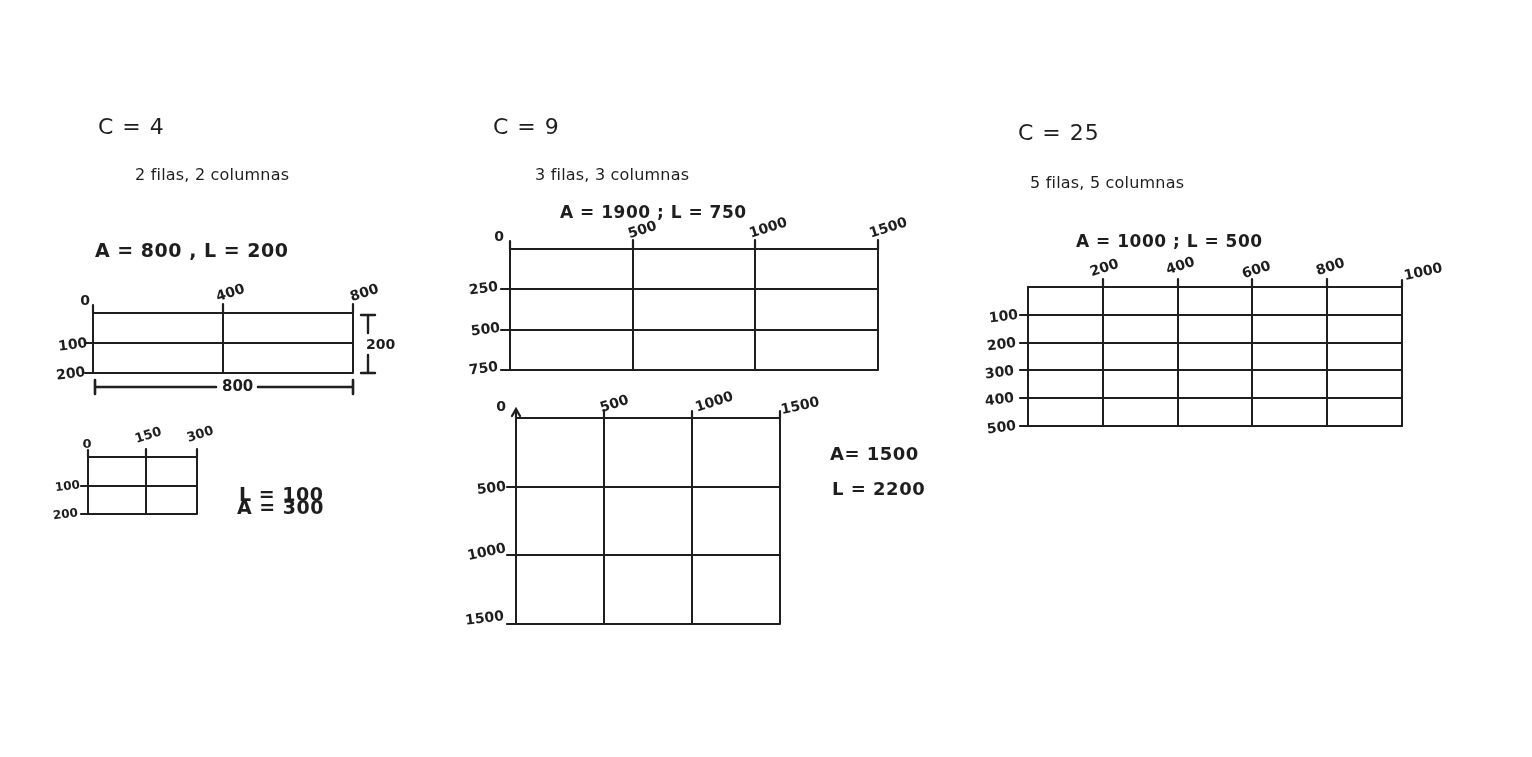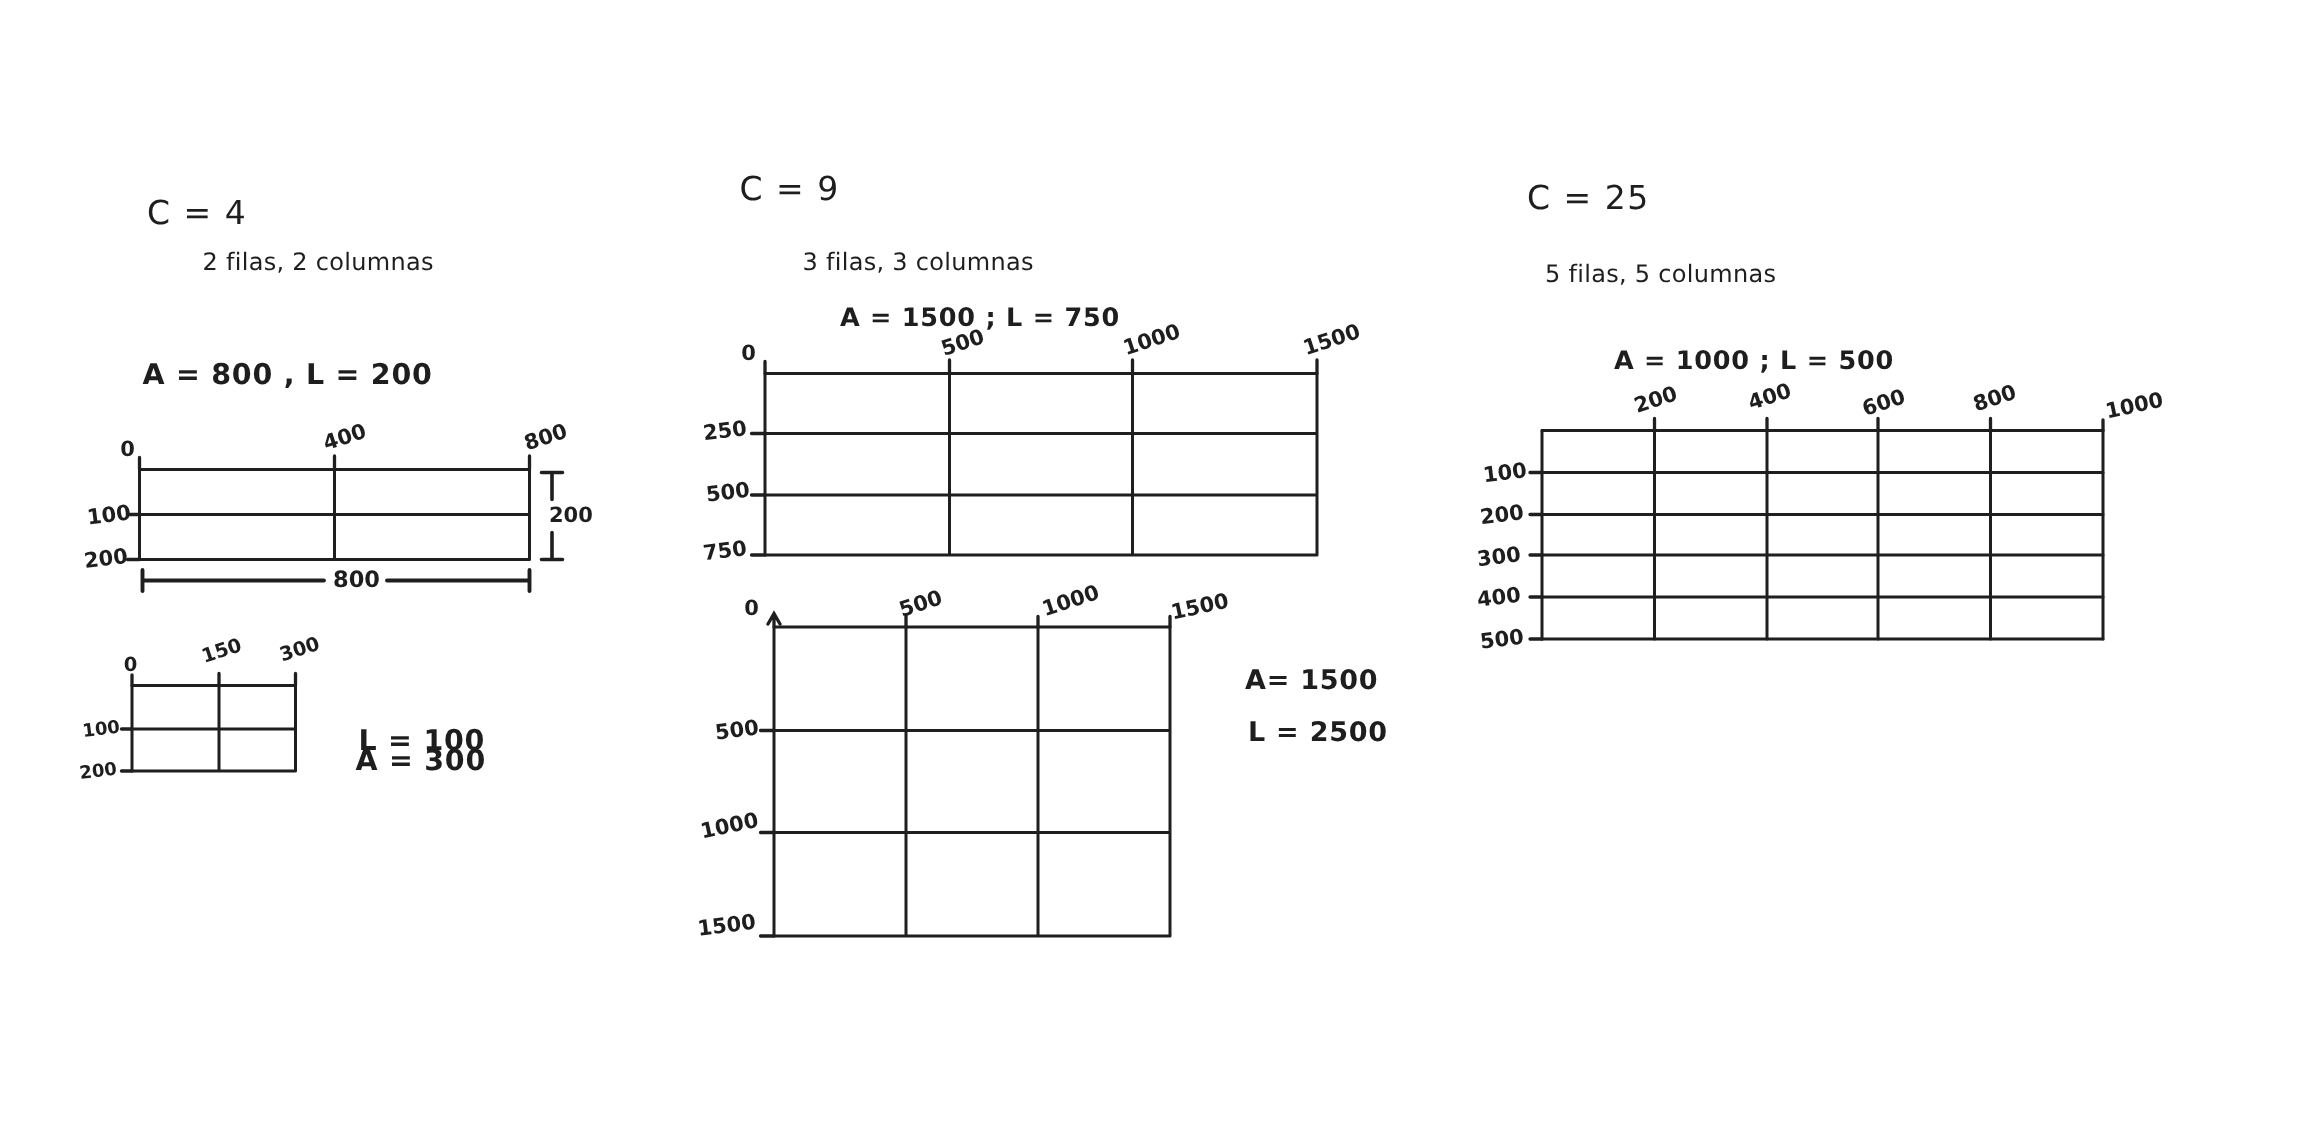--- a/index.html
+++ b/index.html
@@ -59,21 +59,21 @@
     </g>
 
     <g>
       <path d="M1028 287 H1402 M1028 315 H1402 M1028 343 H1402 M1028 370 H1402 M1028 398 H1402 M1028 426 H1402"></path>
       <path d="M1028 287 V426 M1103 287 V426 M1178 287 V426 M1252 287 V426 M1327 287 V426 M1402 287 V426"></path>
       <path d="M1103 279 V287 M1178 279 V287 M1252 279 V287 M1327 279 V287 M1402 280 V287 M1020 315 H1028 M1020 343 H1028 M1020 370 H1028 M1020 398 H1028 M1020 426 H1028" stroke-width="2.2"></path>
     </g>
   </svg>
 
 
-  <div class="lbl heading" style="left:98px; top:130px;">C = 4</div>
+  <div class="lbl heading" style="left:98px; top:114px;">C = 4</div>
   <div class="lbl sub" style="left:135px; top:165px;">2 filas, 2 columnas</div>
   <div class="lbl params-lg" style="left:95px; top:239px;">A = 800 ,   L = 200</div>
 
   <div class="lbl tick" style="left:78px; top:292px; width:14px;">0</div>
   <div class="lbl tick rotx" style="left:208px; top:284px; width:44px;">400</div>
   <div class="lbl tick rotx" style="left:342px; top:284px; width:44px;">800</div>
   <div class="lbl tick roty yl" style="left:58px; top:336px; width:28px;">100</div>
   <div class="lbl tick roty yl" style="left:56px; top:365px; width:28px;">200</div>
   <div class="lbl dim" style="left:366px; top:336px;">200</div>
   <div class="lbl dim" style="left:222px; top:377px; font-size:15px;">800</div>
@@ -81,39 +81,39 @@
   <div class="lbl tick" style="left:80px; top:436px; width:14px; font-size:13px;">0</div>
   <div class="lbl tick rotx" style="left:126px; top:427px; width:44px; font-size:13px;">150</div>
   <div class="lbl tick rotx" style="left:178px; top:426px; width:44px; font-size:13px;">300</div>
   <div class="lbl tick roty yl" style="left:52px; top:479px; width:28px; font-size:12px;">100</div>
   <div class="lbl tick roty yl" style="left:50px; top:507px; width:28px; font-size:12px;">200</div>
   <div class="lbl params-lg" style="left:237px; top:452px;margin-top:44px;">A = 300</div>
   <div class="lbl params-lg" style="left:239px; top:483px;">L = 100</div>
 
   <div class="lbl heading" style="left:493px; top:114px;">C = 9</div>
   <div class="lbl sub" style="left:535px; top:165px;">3 filas, 3 columnas</div>
-  <div class="lbl params" style="left:560px; top:202px;">A = 1500 ;   L = 750</div>
+  <div class="lbl params" style="left:560px; top:202px;">A = 1900 ;   L = 750</div>
 
   <div class="lbl tick" style="left:492px; top:228px; width:14px;">0</div>
   <div class="lbl tick rotx" style="left:620px; top:221px; width:44px;">500</div>
   <div class="lbl tick rotx" style="left:742px; top:219px; width:52px;">1000</div>
   <div class="lbl tick rotx" style="left:862px; top:219px; width:52px;">1500</div>
   <div class="lbl tick roty yl" style="left:464px; top:280px; width:34px;">250</div>
   <div class="lbl tick roty yl" style="left:466px; top:321px; width:34px;">500</div>
   <div class="lbl tick roty yl" style="left:464px; top:360px; width:34px;">750</div>
 
   <div class="lbl tick" style="left:494px; top:398px; width:14px;">0</div>
   <div class="lbl tick rotx" style="left:592px; top:395px; width:44px;">500</div>
   <div class="lbl tick rotx" style="left:688px; top:393px; width:52px;">1000</div>
   <div class="lbl tick rotx2" style="left:774px; top:397px; width:52px;">1500</div>
   <div class="lbl tick roty yl" style="left:466px; top:480px; width:40px;">500</div>
   <div class="lbl tick rotx2 yl" style="left:458px; top:544px; width:48px;">1000</div>
   <div class="lbl tick roty yl" style="left:456px; top:610px; width:48px;">1500</div>
   <div class="lbl params" style="left:830px; top:443px; font-size:18px;">A= 1500</div>
-  <div class="lbl params" style="left:832px; top:478px; font-size:18px;">L = 2500</div>
+  <div class="lbl params" style="left:832px; top:478px; font-size:18px;">L = 2200</div>
 
   <div class="lbl heading" style="left:1018px; top:120px;">C = 25</div>
   <div class="lbl sub" style="left:1030px; top:173px;">5 filas, 5 columnas</div>
   <div class="lbl params" style="left:1076px; top:231px;">A = 1000  ;   L = 500</div>
 
   <div class="lbl tick rotx" style="left:1082px; top:259px; width:44px;">200</div>
   <div class="lbl tick rotx" style="left:1158px; top:257px; width:44px;">400</div>
   <div class="lbl tick rotx" style="left:1234px; top:261px; width:44px;">600</div>
   <div class="lbl tick rotx" style="left:1308px; top:258px; width:44px;">800</div>
   <div class="lbl tick rotx2" style="left:1396px; top:263px; width:54px;">1000</div>

